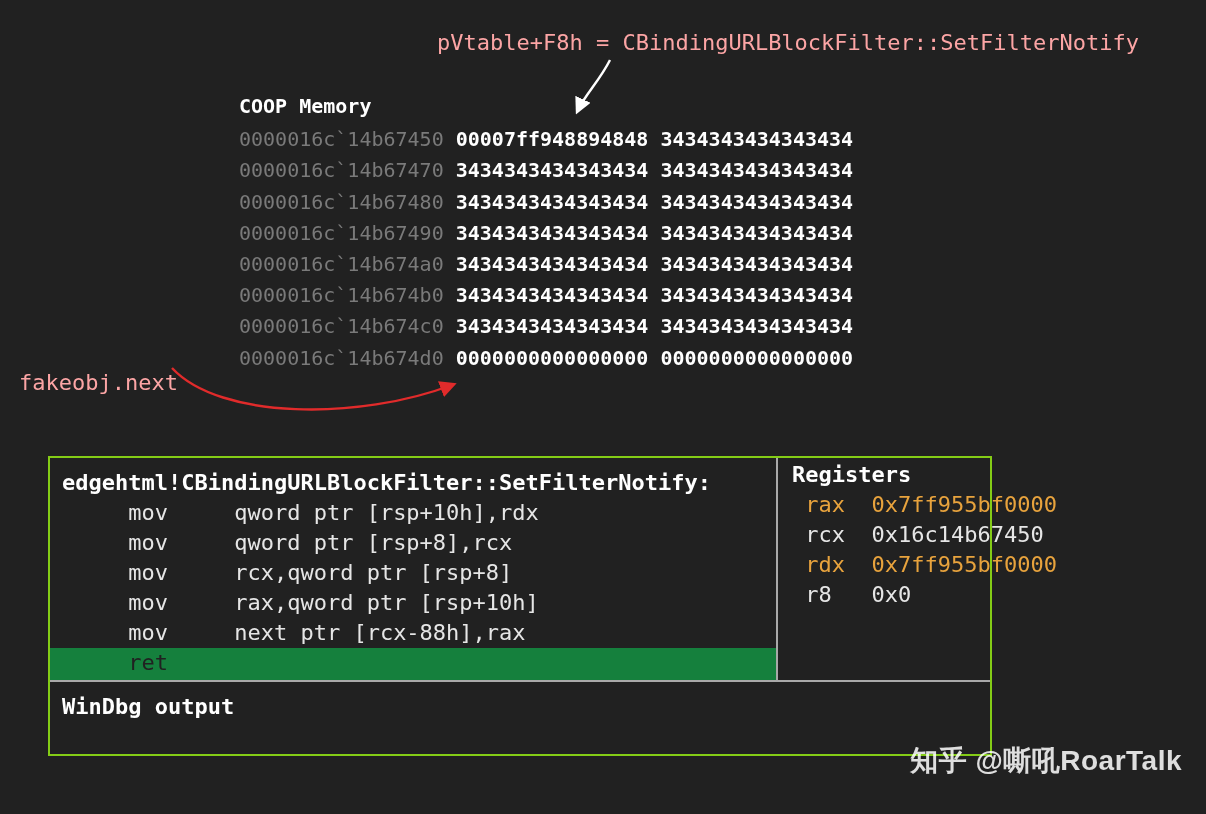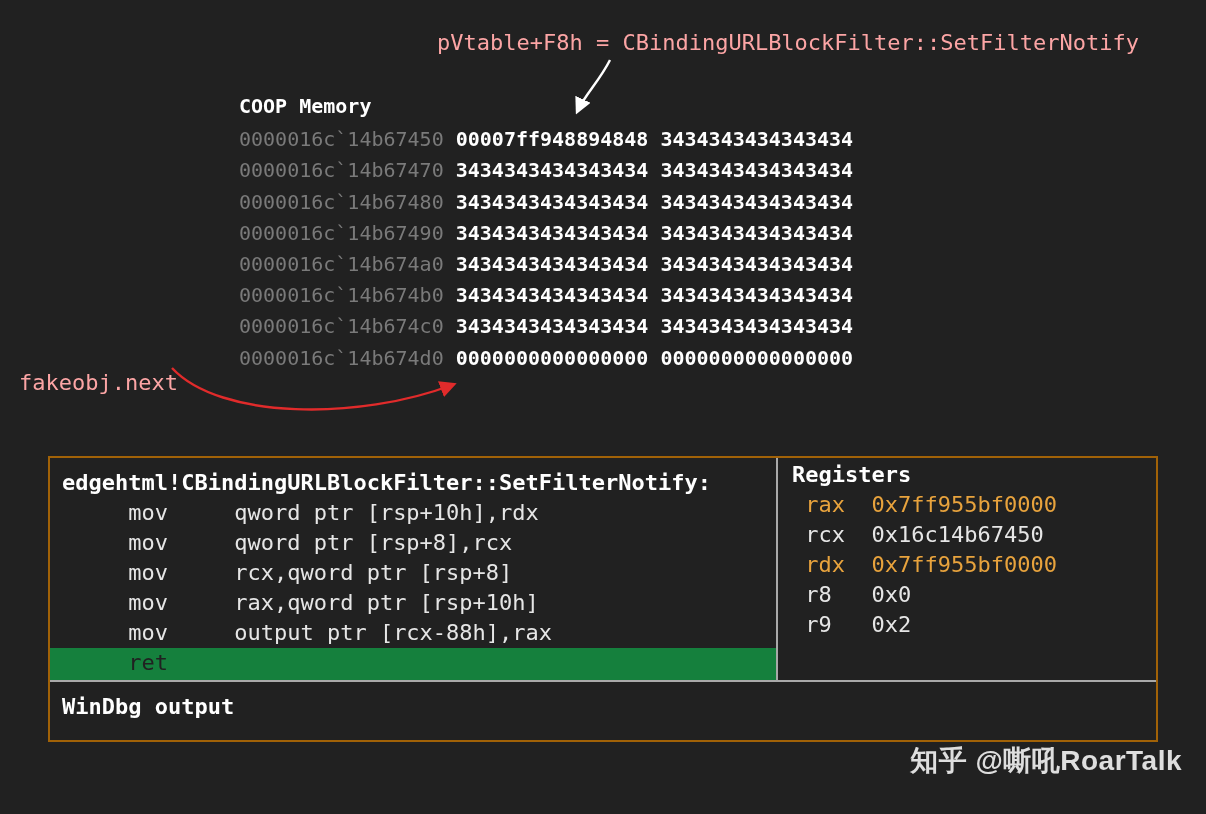--- a/index.html
+++ b/index.html
@@ -36,43 +36,43 @@
   }
   .mem-row { white-space: pre; }
   .mem-addr { color: #7a7a7a; text-align: center; }
   .mem-val  { color: #fff; font-weight: 600; }
   .mem-row span { font-family: inherit; }
 
   .panel {
     position: absolute;
     left: 48px;
     top: 456px;
-    width: 1110px;
-    border: 2px solid #a16207;
+    width: 944px;
+    border: 2px solid #84cc16;
     background: #212121;
   }
   .panel-row { display: flex; }
   .cell {
     padding: 10px 12px 8px 12px;
     font-size: 22px;
     line-height: 30px;
   }
   .cell-asm {
     flex: 0 0 728px;
     border-right: 2px solid #a9a9a9;
     position: relative;
     padding: 0;
   }
   .cell-reg {
     flex: 1 1 auto;
     padding: 2px 14px 8px 14px;
   }
   .cell-full {
     border-top: 2px solid #a9a9a9;
-    padding: 10px 12px 18px 12px;
+    padding: 10px 12px 32px 12px;
     font-size: 22px;
     line-height: 30px;
   }
 
   .asm-title {
     padding: 10px 12px 0 12px;
     font-weight: 600;
     color: #fff;
     white-space: pre;
   }
@@ -138,32 +138,31 @@
 
 <div class="panel">
   <div class="panel-row">
     <div class="cell cell-asm">
       <div class="asm-title">edgehtml!CBindingURLBlockFilter::SetFilterNotify:</div>
       <div id="asm-lines">
           <div class="asm-line">     mov     qword ptr [rsp+10h],rdx</div>
           <div class="asm-line">     mov     qword ptr [rsp+8],rcx</div>
           <div class="asm-line">     mov     rcx,qword ptr [rsp+8]</div>
           <div class="asm-line">     mov     rax,qword ptr [rsp+10h]</div>
-          <div class="asm-line">     mov     output ptr [rcx-88h],rax</div>
+          <div class="asm-line">     mov     next ptr [rcx-88h],rax</div>
         </div>
       <div class="asm-ret">     ret</div>
     </div>
     <div class="cell cell-reg">
       <div class="reg-title">Registers</div>
       <div id="reg-lines">
           <div class="reg-line reg-hl"> <span>rax</span>  <span>0x7ff955bf0000</span></div>
           <div class="reg-line"> <span>rcx</span>  <span>0x16c14b67450</span></div>
           <div class="reg-line reg-hl"> <span>rdx</span>  <span>0x7ff955bf0000</span></div>
           <div class="reg-line"> <span>r8</span>   <span>0x0</span></div>
-          <div class="reg-line"> <span>r9</span>   <span>0x2</span></div>
         </div>
     </div>
   </div>
   <div class="cell-full">
     <div class="win-title">WinDbg output</div>
   </div>
 </div>
 
 <svg class="overlay">
   <defs>

